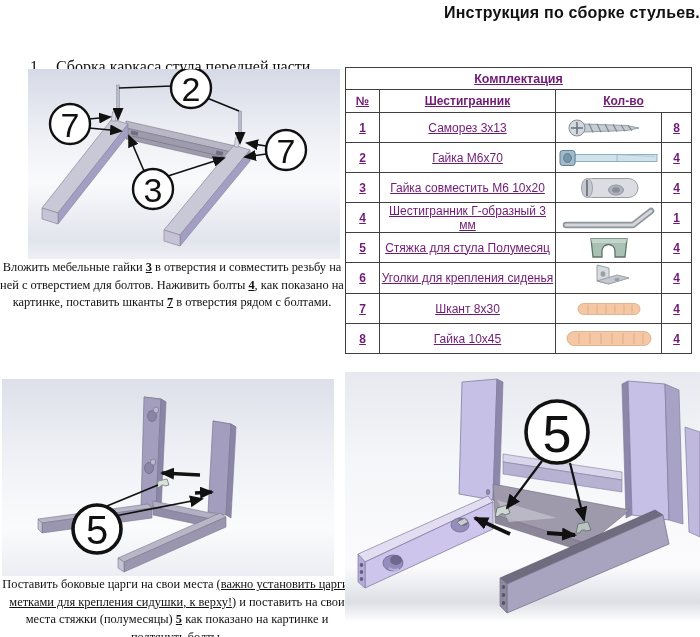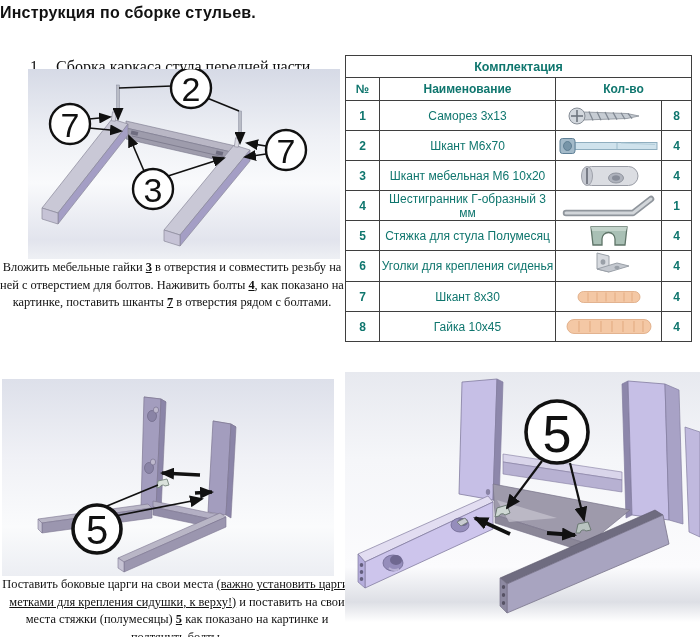--- a/index.html
+++ b/index.html
@@ -1,41 +1,41 @@
 <!DOCTYPE html>
 <html><head>
 <meta charset="utf-8">
 <style>
   html,body{margin:0;padding:0;}
   body{width:700px;height:637px;position:relative;background:#ffffff;overflow:hidden;
        font-family:"Liberation Sans",sans-serif;color:#1a1a1a;}
   .abs{position:absolute;}
   
-  .title{top:4px;left:0;width:700px;text-align:left;font-size:16px;font-weight:bold;
+  .title{top:4px;left:0;width:700px;text-align:right;font-size:16px;font-weight:bold;
          letter-spacing:.2px;color:#111;}
   
   .step1-heading{top:58px;left:30px;width:310px;font-family:"Liberation Serif",serif;
                  font-size:16px;color:#111;}
   .step1-heading .step-num{display:inline-block;width:26px;}
   
   .diagram{overflow:hidden;}
   .d1{left:28px;top:69px;width:312px;height:190px;}
   .d2{left:2px;top:379px;width:332px;height:197px;}
   .d3{left:345px;top:372px;width:355px;height:250px;}
   .diagram svg{display:block;}
   
   .para{font-family:"Liberation Serif",serif;font-size:12.4px;line-height:1.42;
         text-align:center;color:#111;}
   .p1{left:0;top:259px;width:344px;}
   .p2{left:0;top:576px;width:354px;}
   .num{font-weight:bold;text-decoration:underline;}
   .emph{font-weight:normal;text-decoration:underline;}
   
-  table.parts{left:345px;top:55px;width:346px;position:absolute;border-collapse:collapse;
-              table-layout:fixed;font-size:12px;color:#0f766e;}
+  table.parts{left:345px;top:67px;width:346px;position:absolute;border-collapse:collapse;
+              table-layout:fixed;font-size:12px;color:#701a75;text-decoration:underline;}
   table.parts td{border:1.4px solid #3f3f3f;vertical-align:middle;padding:0;overflow:hidden;}
   td.ttl{height:21px;text-align:center;font-weight:bold;font-size:12.5px;}
   tr.hdr td{height:22px;text-align:center;font-weight:bold;}
   tr.prow{height:30px;}
   td.c-num{text-align:center;font-weight:bold;}
   td.c-name{text-align:center;padding-left:8px;font-size:12px;}
   td.c-img{text-align:center;}
   td.c-img svg{display:inline-block;vertical-align:middle;}
   td.c-q{text-align:center;font-weight:bold;}
 </style>
@@ -136,21 +136,21 @@
       <col style="width:176px">
       <col style="width:106px">
       <col style="width:30px">
     </colgroup>
   <tbody>
       <tr>
         <td colspan="4" class="ttl">Комплектация</td>
       </tr>
   <tr class="hdr">
     <td>№</td>
-    <td>Наименование</td>
+    <td>Шестигранник</td>
     <td colspan="2">Кол-во</td>
   </tr>
   <tr class="prow">
     <td class="c-num">1</td>
     <td class="c-name">Саморез 3х13</td>
     <td class="c-img">
       <svg width="84" height="22" viewBox="0 0 84 22">
         <path d="M17,7 L60,8.5 L72,11 L60,13.5 L17,15 Z" fill="#c6ccd3" stroke="#868d96" stroke-width="0.8"></path>
         <g stroke="#7f8791" stroke-width="1.2">
           <line x1="22" y1="6.5" x2="26" y2="15.5"></line>
@@ -162,35 +162,35 @@
         </g>
         <ellipse cx="10" cy="11" rx="8" ry="8" fill="#d3d8de" stroke="#868d96" stroke-width="1"></ellipse>
         <line x1="4" y1="11" x2="16" y2="11" stroke="#6f767f" stroke-width="1.6"></line>
         <line x1="10" y1="5" x2="10" y2="17" stroke="#6f767f" stroke-width="1.6"></line>
       </svg>
     </td>
     <td class="c-q">8</td>
   </tr>
   <tr class="prow">
     <td class="c-num">2</td>
-    <td class="c-name">Шкант  М6х70</td>
+    <td class="c-name">Гайка  М6х70</td>
     <td class="c-img">
       <svg width="100" height="24" viewBox="0 0 100 24">
         <rect x="16" y="8.5" width="82" height="7" fill="#cfe2ec" stroke="#86a7ba" stroke-width="0.9"></rect>
         <line x1="58" y1="9" x2="58" y2="15" stroke="#9dbccc" stroke-width="1"></line>
         <line x1="62" y1="9" x2="96" y2="10.5" stroke="#a9c6d4" stroke-width="0.8"></line>
         <rect x="1" y="4.5" width="15" height="15" rx="2.5" fill="#a3bac9" stroke="#5f8096" stroke-width="1"></rect>
         <ellipse cx="8.5" cy="12" rx="4" ry="4.5" fill="#7795a8" stroke="#55768c" stroke-width="0.8"></ellipse>
       </svg>
     </td>
     <td class="c-q">4</td>
   </tr>
   <tr class="prow">
     <td class="c-num">3</td>
-    <td class="c-name">Шкант мебельная М6 10х20</td>
+    <td class="c-name">Гайка совместить М6 10х20</td>
     <td class="c-img">
       <svg width="70" height="26" viewBox="0 0 70 26">
         <rect x="8" y="3.5" width="56" height="19" rx="9.5" fill="#dbdde2" stroke="#999ca5" stroke-width="1"></rect>
         <ellipse cx="13" cy="13" rx="5.5" ry="9.5" fill="#c5c8d0" stroke="#999ca5" stroke-width="0.9"></ellipse>
         <line x1="13" y1="5" x2="13" y2="21" stroke="#787c86" stroke-width="2"></line>
         <ellipse cx="42" cy="15" rx="7.5" ry="5" fill="#afb3bd" stroke="#8a8e98" stroke-width="0.9"></ellipse>
         <ellipse cx="42" cy="15" rx="4" ry="2.8" fill="#888d99"></ellipse>
       </svg>
     </td>
     <td class="c-q">4</td>

